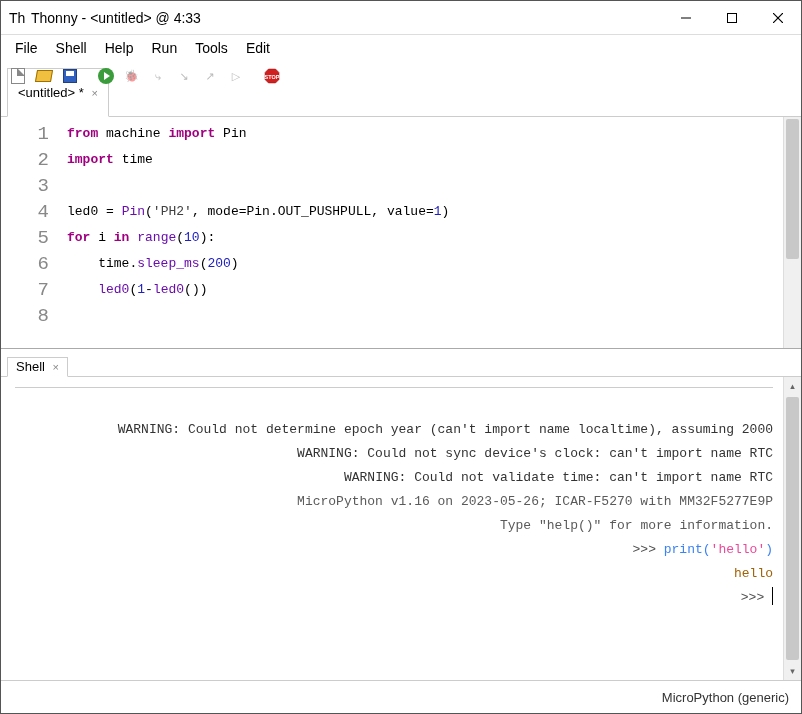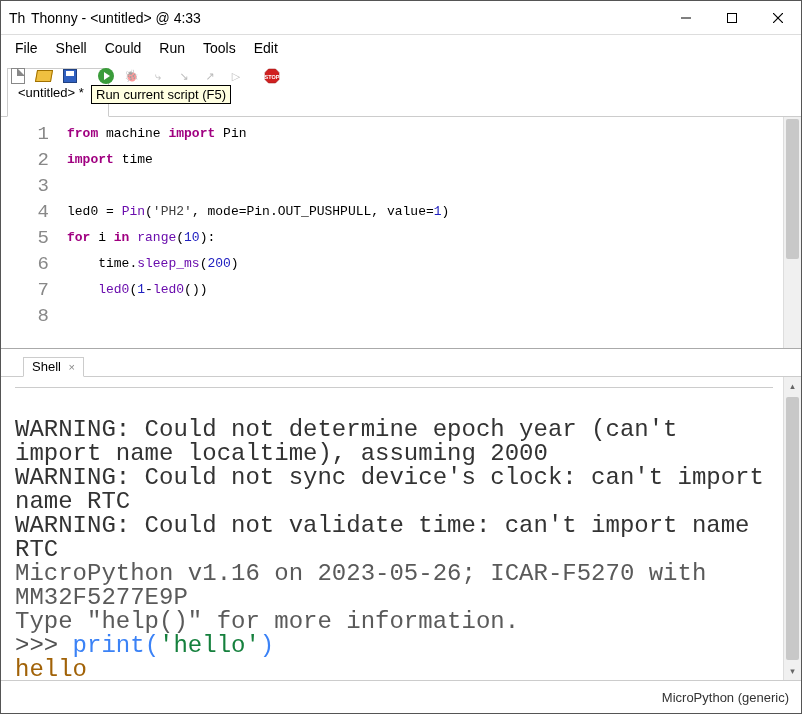--- a/index.html
+++ b/index.html
@@ -35,29 +35,29 @@
 .code { flex:1; padding: 4px 8px; font-family: "Consolas","Courier New",monospace; font-size: 13px; line-height: 26px; white-space: pre; overflow: auto; position: relative; }
 .kw { color: #a00080; font-weight: bold; }
 .nm { color: #000; }
 .fn { color: #6a0dad; }
 .str { color: #404040; }
 .num { color: #2020c0; }
 .op { color: #000; }
 .editor-scroll { width: 18px; background: #f0f0f0; border-left: 1px solid #ddd; position: relative; }
 .editor-scroll .thumb { position:absolute; left:2px; right:2px; top:2px; height:140px; background:#c8c8c8; border-radius:2px; }
 .splitter { height: 4px; background: #fff; cursor: row-resize; }
-.shell-header { height: 24px; display:flex; align-items:flex-end; padding: 0 22px; border-bottom: 1px solid #ccc; font-size:13px; }
+.shell-header { height: 24px; display:flex; align-items:flex-end; padding: 0 6px; border-bottom: 1px solid #ccc; font-size:13px; }
 .shell-tab { padding: 1px 8px 2px; border:1px solid #ccc; border-bottom:1px solid #fff; background:#fff; margin-bottom:-1px; }
 .shell-tab .close { margin-left:4px; color:#888; font-size:11px; }
 .shell-wrap { flex:1; display:flex; min-height: 0; }
-.shell { flex:1; padding: 4px 10px 4px 14px; font-family: "Consolas","Courier New",monospace; font-size: 24px; line-height: 24px; white-space: pre-wrap; overflow: hidden; color:#5a5a5a; }
+.shell { flex:1; padding: 4px 10px 4px 14px; font-family: "Consolas","Courier New",monospace; font-size: 13px; line-height: 24px; white-space: pre-wrap; overflow: hidden; color:#5a5a5a;text-align:right; }
 .shell .warn { color:#333; }
 .shell .prompt { color:#505050; }
 .shell .usr-fn { color:#3b82f6; }
-.shell .usr-str { color:#15803d; }
+.shell .usr-str { color:#ec4899; }
 .shell .out { color:#a16207; }
 .shell .cursor { display:inline-block; width:1px; height:18px; background:#000; vertical-align:text-bottom; animation: blink 1s step-end infinite; }
 @keyframes blink { 50% { opacity:0; } }
 .shell-scroll { width: 18px; background:#f0f0f0; border-left:1px solid #ddd; position:relative; }
 .shell-scroll .up, .shell-scroll .down { position:absolute; left:0; right:0; height:18px; display:flex; align-items:center; justify-content:center; font-size:9px; color:#666; }
 .shell-scroll .up { top:0; } .shell-scroll .down { bottom:0; }
 .shell-scroll .thumb { position:absolute; left:2px; right:2px; top:20px; bottom:20px; background:#c8c8c8; border-radius:2px; }
 .statusbar { height: 22px; border-top: 1px solid #ccc; display:flex; align-items:center; justify-content:flex-end; padding: 16px 12px; font-size: 13px; color:#333; }
 .shell hr { border:none; border-top:1px solid #ccc; margin: 6px 0; }
 </style>
@@ -82,21 +82,21 @@
     <svg width="10" height="10">
         <line x1="0" y1="0" x2="10" y2="10" stroke="#000" stroke-width="1.2"></line>
         <line x1="10" y1="0" x2="0" y2="10" stroke="#000" stroke-width="1.2"></line>
       </svg>
   </button>
 </div>
 
 <div class="menubar" id="menubar">
     <div class="mi">File</div>
     <div class="mi">Shell</div>
-    <div class="mi">Could</div>
+    <div class="mi">Help</div>
     <div class="mi">Run</div>
     <div class="mi">Tools</div>
     <div class="mi">Edit</div>
   </div>
 
 <div class="toolbar">
   <div class="tb-btn">
       <span class="icon-new"></span>
     </div>
   <div class="tb-btn">
@@ -126,21 +126,20 @@
     </div>
   <div class="sep"></div>
   <div class="tb-btn">
     <span class="icon-stop">
       <svg viewBox="0 0 16 16">
           <polygon points="4.5,1 11.5,1 15,4.5 15,11.5 11.5,15 4.5,15 1,11.5 1,4.5" fill="#d02020" stroke="#901010" stroke-width="0.5"></polygon>
           <text x="8" y="10.5" text-anchor="middle" font-size="5.5" fill="#fff" font-weight="bold">STOP</text>
         </svg>
     </span>
   </div>
-  <div class="tooltip">Run current script (F5)</div>
 </div>
 
 <div class="tabs-row">
   <div class="tab">
     <span>&lt;untitled&gt; *</span>
     <span class="close">×</span>
   </div>
 </div>
 
 <div class="editor-wrap">

